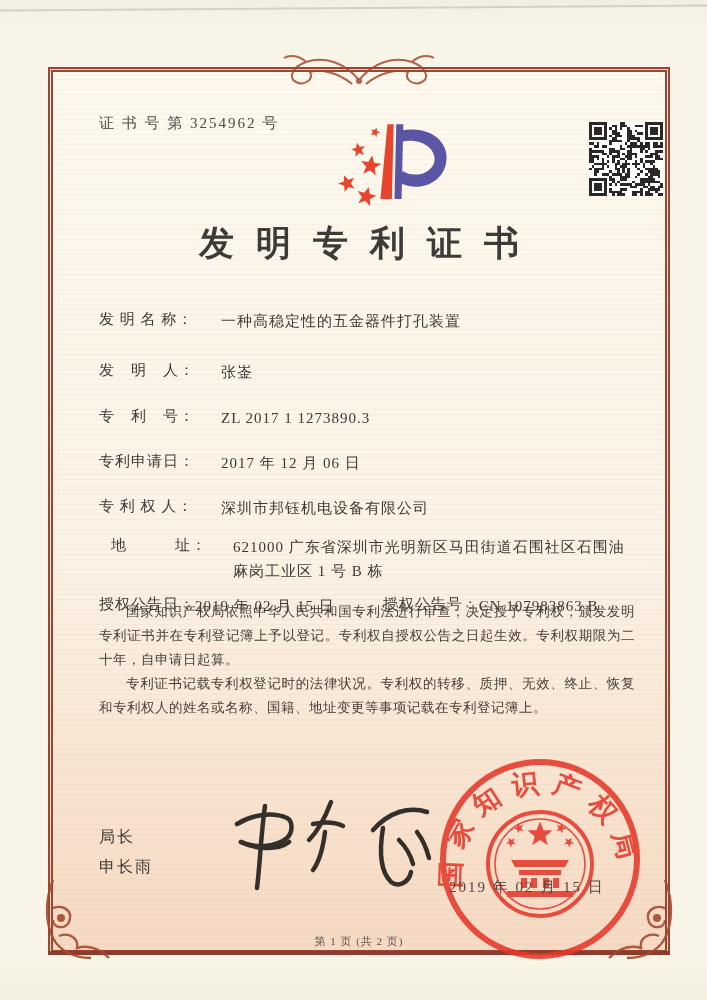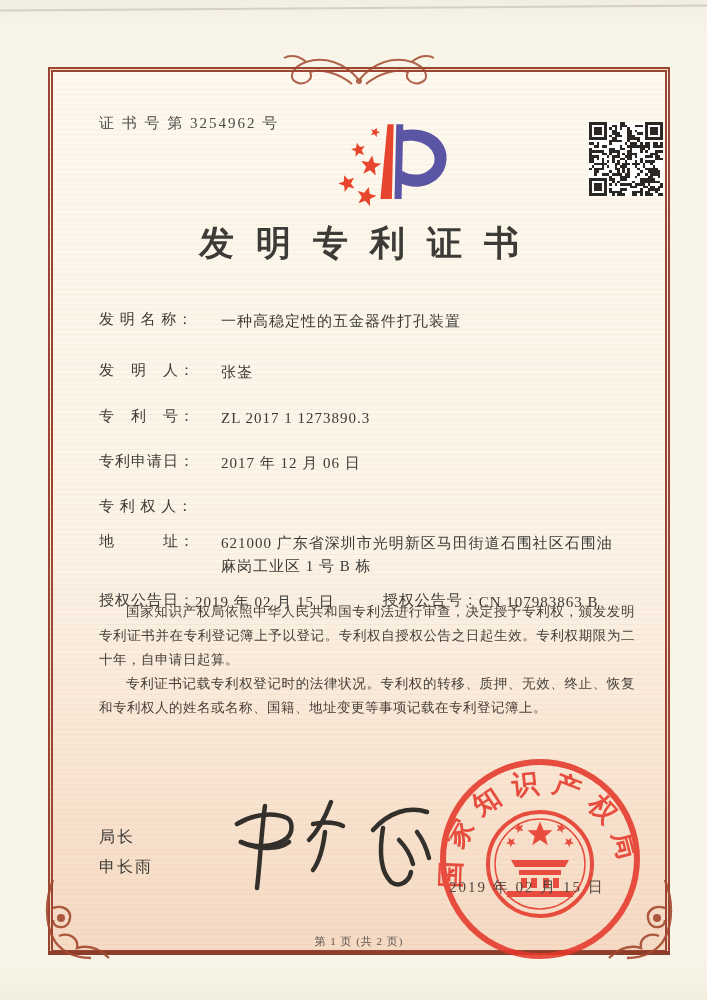--- a/index.html
+++ b/index.html
@@ -31,21 +31,21 @@
   .logo{position:absolute;left:272px;top:38px;}
   .qr{position:absolute;left:536px;top:50px;}
   .title{
     position:absolute;left:0;top:148px;width:100%;
     text-align:center;font-size:35px;font-weight:bold;color:#3d3b38;
     letter-spacing:22px;text-indent:22px;
   }
 
   
   .fields{position:absolute;left:46px;top:238px;width:534px;font-size:15px;color:#3c3a36;}
-  .frow{display:flex;align-items:flex-start;margin-bottom:0;}
+  .frow{display:flex;align-items:flex-start;margin-bottom:0;justify-content:flex-end;}
   .flabel{flex:0 0 122px;white-space:nowrap;letter-spacing:1px;}
   .fvalue{flex:1 1 auto;letter-spacing:1px;line-height:1.55;}
   .r-name{margin-bottom:28px;}
   .r-inventor{margin-bottom:22px;}
   .r-patno{margin-bottom:22px;}
   .r-filing{margin-bottom:22px;}
   .r-patentee{margin-bottom:16px;}
   .r-address{margin-bottom:12px;}
   .r-grant{display:flex;}
   .grant-cell{display:flex;}
@@ -474,20 +474,21 @@
       <div class="frow r-patno">
         <span class="flabel">专　利　号：</span>
         <span class="fvalue">ZL 2017 1 1273890.3</span>
       </div>
       <div class="frow r-filing">
         <span class="flabel">专利申请日：</span>
         <span class="fvalue">2017 年 12 月 06 日</span>
       </div>
       <div class="frow r-patentee">
         <span class="flabel">专 利 权 人：</span>
+        <span class="fvalue">深圳市邦钰机电设备有限公司</span>
       </div>
       <div class="frow r-address">
         <span class="flabel">地　　　址：</span>
         <span class="fvalue" style="max-width:400px;">621000 广东省深圳市光明新区马田街道石围社区石围油麻岗工业区 1 号 B 栋</span>
       </div>
       <div class="r-grant">
         <span class="grant-cell">
           <span class="flabel" style="flex-basis:auto;">授权公告日：</span>
           <span class="fvalue">2019 年 02 月 15 日</span>
         </span>

